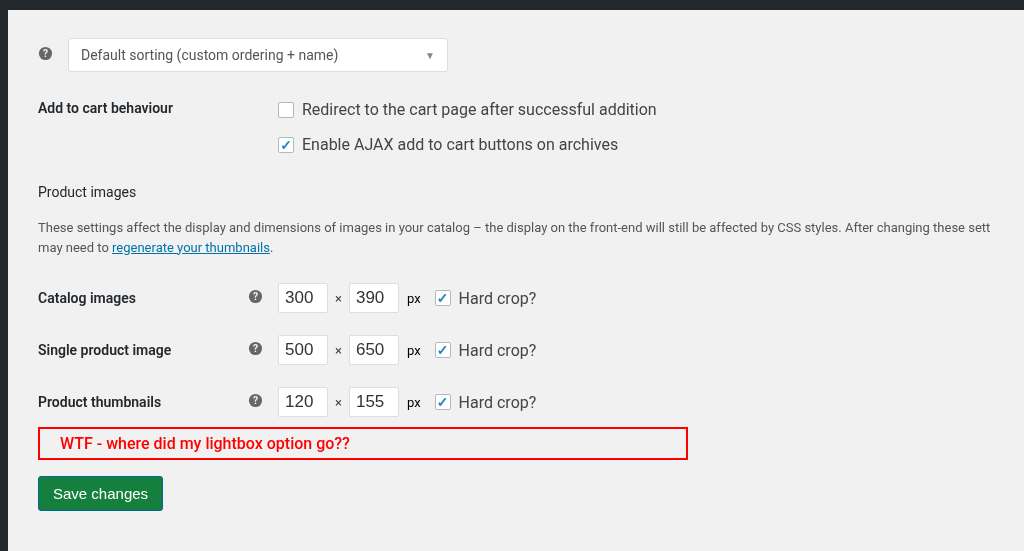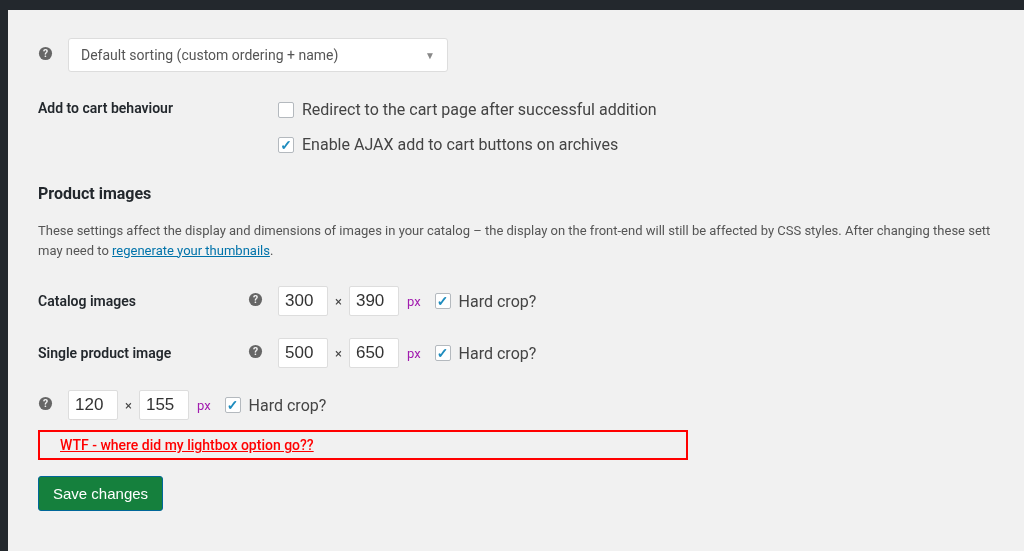--- a/index.html
+++ b/index.html
@@ -103,22 +103,22 @@
     }
     .checkbox-label {
       color: #444;
       font-size: 16px;
     }
     .behaviour-block {
       display: flex;
       flex-direction: column;
     }
     .section-heading {
-      font-size: 16px;
-      font-weight: 700;
+      font-size: 14px;
+      font-weight: 400;
       color: #23282d;
       margin-top: 30px;
       margin-bottom: 18px;
     }
     .section-desc {
       font-size: 13px;
       color: #555;
       margin-bottom: 26px;
       line-height: 1.5;
     }
@@ -136,37 +136,36 @@
       color: #333;
       text-align: left;
       border-radius: 2px;
     }
     .times {
       margin: 0 7px;
       color: #444;
     }
     .px-label {
       margin: 0 14px 0 8px;
-      color: #a21caf;
+      color: #000000;
     }
     .image-row {
       margin-bottom: 22px;
     }
     .annotation-box {
       border: 2px solid #ff0000;
       padding: 5px 20px;
       margin-left: 0;
       margin-bottom: 12px;
       width: 650px;
     }
     .annotation-text {
       color: #ff0000;
-      font-size: 14px;
+      font-size: 16px;
       font-weight: 500;
-      text-decoration: underline;
     }
     .save-button {
       background: #15803d;
       border: 1px solid #006799;
       color: #fff;
       padding: 8px 14px;
       font-size: 15px;
       border-radius: 3px;
       cursor: pointer;
       font-weight: 400;
@@ -263,20 +262,21 @@
       <span class="px-label">px</span>
       <span class="checkbox checked">
           <span class="checkmark">✓</span>
         </span>
       <span class="checkbox-label" style="margin-left:8px;">Hard crop?</span>
     </div>
   </div>
 
   
   <div class="form-row image-row" style="margin-bottom:10px;">
+    <div class="form-label">Product thumbnails</div>
     <div class="help-icon">
       <svg width="15" height="15" viewBox="0 0 16 16">
           <circle cx="8" cy="8" r="7" fill="#666"></circle>
           <text x="8" y="12" font-size="11" text-anchor="middle" fill="#f1f1f1" font-weight="bold">?</text>
         </svg>
     </div>
     <div class="img-controls">
       <input class="size-input" value="120" style="">
       <span class="times">×</span>
       <input class="size-input" value="155" style="">

